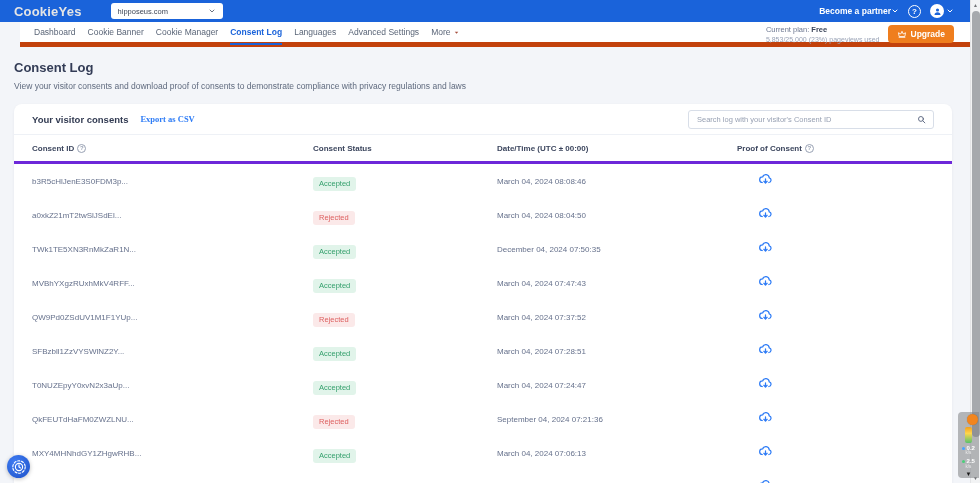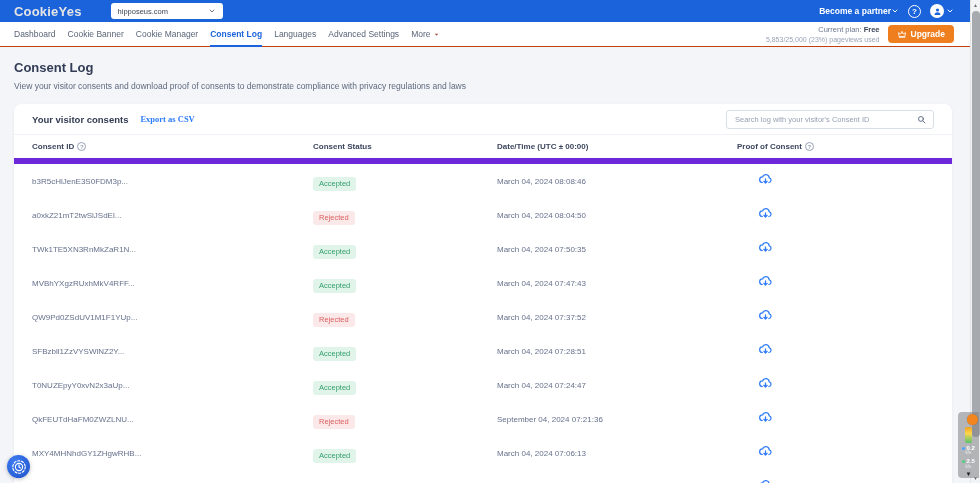--- a/index.html
+++ b/index.html
@@ -12,44 +12,44 @@
   
   .topbar { height:22px; background:var(--brand,#1a63da); display:flex; align-items:center; padding:0 14px; position:relative; z-index:2; }
   .logo { color:#e5e5e5; font-size:13px; font-weight:800; letter-spacing:.2px; }
   .domain-pill { margin-left:29px; width:112px; height:16px; background:#fff; border-radius:3px; display:flex; align-items:center; justify-content:space-between; padding:4px 7px; font-size:7.5px; color:#3e4657; cursor:pointer; }
   .topbar-right { margin-left:auto; display:flex; align-items:center; gap:9px; padding-right:12px; }
   .partner { color:#fff; font-size:8.5px; font-weight:700; display:flex; align-items:center; gap:0; cursor:pointer; }
   .help-circle { width:13px; height:13px; border:1.2px solid #fff; border-radius:50%; color:#fff; font-size:8px; font-weight:700; display:flex; align-items:center; justify-content:center; cursor:pointer; }
   .avatar-wrap { display:flex; align-items:center; gap:2px; cursor:pointer; }
   .avatar { width:14px; height:14px; background:#fff; border-radius:50%; display:flex; align-items:center; justify-content:center; }
   
-  .subnav { height:25px; background:#fff; border-bottom:1px solid #c2410c; display:flex; align-items:center; padding:4px 14px; position:relative; z-index:1; }
+  .subnav { height:25px; background:#fff; border-bottom:5px solid #c2410c; display:flex; align-items:center; padding:4px 14px; position:relative; z-index:1;margin-left:20px; }
   .nav-item { font-size:8.5px; color:#5a6577; margin-right:12px; height:25px; display:flex; align-items:center; gap:2px; cursor:pointer; position:relative; white-space:nowrap; }
   .nav-item.active { color:var(--brand,#1a63da); font-weight:700; }
   .nav-item.active::after { content:''; position:absolute; left:0; right:0; bottom:0; height:2px; background:var(--brand,#1a63da); }
   .nav-item .caret { color:#a8513f; }
   .plan-cluster { position:absolute; right:26px; top:3px; display:flex; align-items:center; gap:8px; }
-  .plan-text { text-align:right; }
+  .plan-text { }
   .plan-line1 { font-size:7.5px; color:#6d7891; }
   .plan-line1 b { color:#3b4559; }
   .plan-line2 { font-size:7px; color:#9aa3b6; margin-top:1.5px; }
   .upgrade-btn { height:18px; background:var(--upgrade,#ef7e1e); color:#fff; font-size:8.5px; font-weight:700; border:none; border-radius:4px; display:flex; align-items:center; gap:4px; padding:0 9px; cursor:pointer; }
   
   main { padding:13px 14px 0; }
   .page-title { font-size:13px; font-weight:700; color:#333c56; }
   .page-desc { font-size:8.5px; color:#5f6a7e; margin-top:6px; }
   .card { margin-top:13px; width:938px; background:#fff; border-radius:8px; box-shadow:0 1px 3px rgba(20,30,60,.06); }
   .card-head { position:relative; height:31px; display:flex; align-items:center; padding:0 18px; border-bottom:1px solid #eef1f6; }
   .card-heading { font-size:9.5px; font-weight:700; color:#323b52; }
   .export-link { font-size:8.5px; font-weight:700; color:#2e7cf6; margin-left:12px; cursor:pointer;font-family:Liberation Serif, serif; }
-  .search-box { position:absolute; right:18px; top:6px; width:208px; height:19px; border:1px solid #d8dee8; border-radius:3px; background:#fff; display:flex; align-items:center; }
+  .search-box { position:absolute; right:18px; top:6px; width:246px; height:19px; border:1px solid #d8dee8; border-radius:3px; background:#fff; display:flex; align-items:center; }
   .search-box input { flex:1; border:none; outline:none; font-size:7.5px; padding:0 8px; color:#333; background:transparent; font-family:"Liberation Sans", sans-serif; }
   .search-box input::placeholder { color:#98a1b3; }
   .search-icon { padding-right:7px; display:flex; cursor:pointer; }
-  .cols { display:grid; grid-template-columns:281px 184px 240px 1fr; padding:0 18px; height:29px; align-items:center; border-bottom:6px solid #6d28d9; font-size:8px; font-weight:700; color:#3c465e; }
+  .cols { display:grid; grid-template-columns:281px 184px 240px 1fr; padding:0 18px; height:29px; align-items:center; border-bottom:3px solid #6d28d9; font-size:8px; font-weight:700; color:#3c465e; }
   .col-label { display:flex; align-items:center; gap:3px; }
   .qmark { width:9px; height:9px; border:1px solid #98a1b3; border-radius:50%; color:#98a1b3; font-size:6px; font-weight:700; display:inline-flex; align-items:center; justify-content:center; }
   .trow { display:grid; grid-template-columns:281px 184px 240px 1fr; padding:0 18px; height:34px; align-items:center; }
   .cell.id, .cell.time { font-size:8px; color:#66718c; }
   .badge { font-size:7.5px; padding:2px 6px 3px; border-radius:3px; display:inline-block; }
   .badge.accepted { background:var(--accepted-bg,#e1f4ea); color:var(--accepted-text,#35a06d); }
   .badge.rejected { background:var(--rejected-bg,#fbe9e9); color:var(--rejected-text,#dd5f5f); }
   .badge:empty { display:none; }
   .cell.proof { padding-left:21px; }
   .dl { cursor:pointer; display:inline-flex; }
@@ -228,21 +228,21 @@
         </svg>
       </span>
     </div>
   </div>
 
   <div class="trow">
     <div class="cell id">TWk1TE5XN3RnMkZaR1N...</div>
     <div class="cell">
       <span class="badge accepted">Accepted</span>
     </div>
-    <div class="cell time">March 04, 2024 07:50:35</div>
+    <div class="cell time">December 04, 2024 07:50:35</div>
     <div class="cell proof">
       <span class="dl">
         <svg width="15" height="15" viewBox="0 0 24 24" fill="none" stroke="#2e7cf6" stroke-width="2" stroke-linecap="round" stroke-linejoin="round">
           <path d="M17.3 16.8a3.8 3.8 0 0 0 .6-7.5 5.4 5.4 0 0 0-10.5-1.4A4.3 4.3 0 0 0 6.9 16.8"></path>
           <path d="M12 11v6.3"></path>
                 <path d="M9.4 14.9l2.6 2.6 2.6-2.6"></path>
         </svg>
       </span>
     </div>
   </div>

